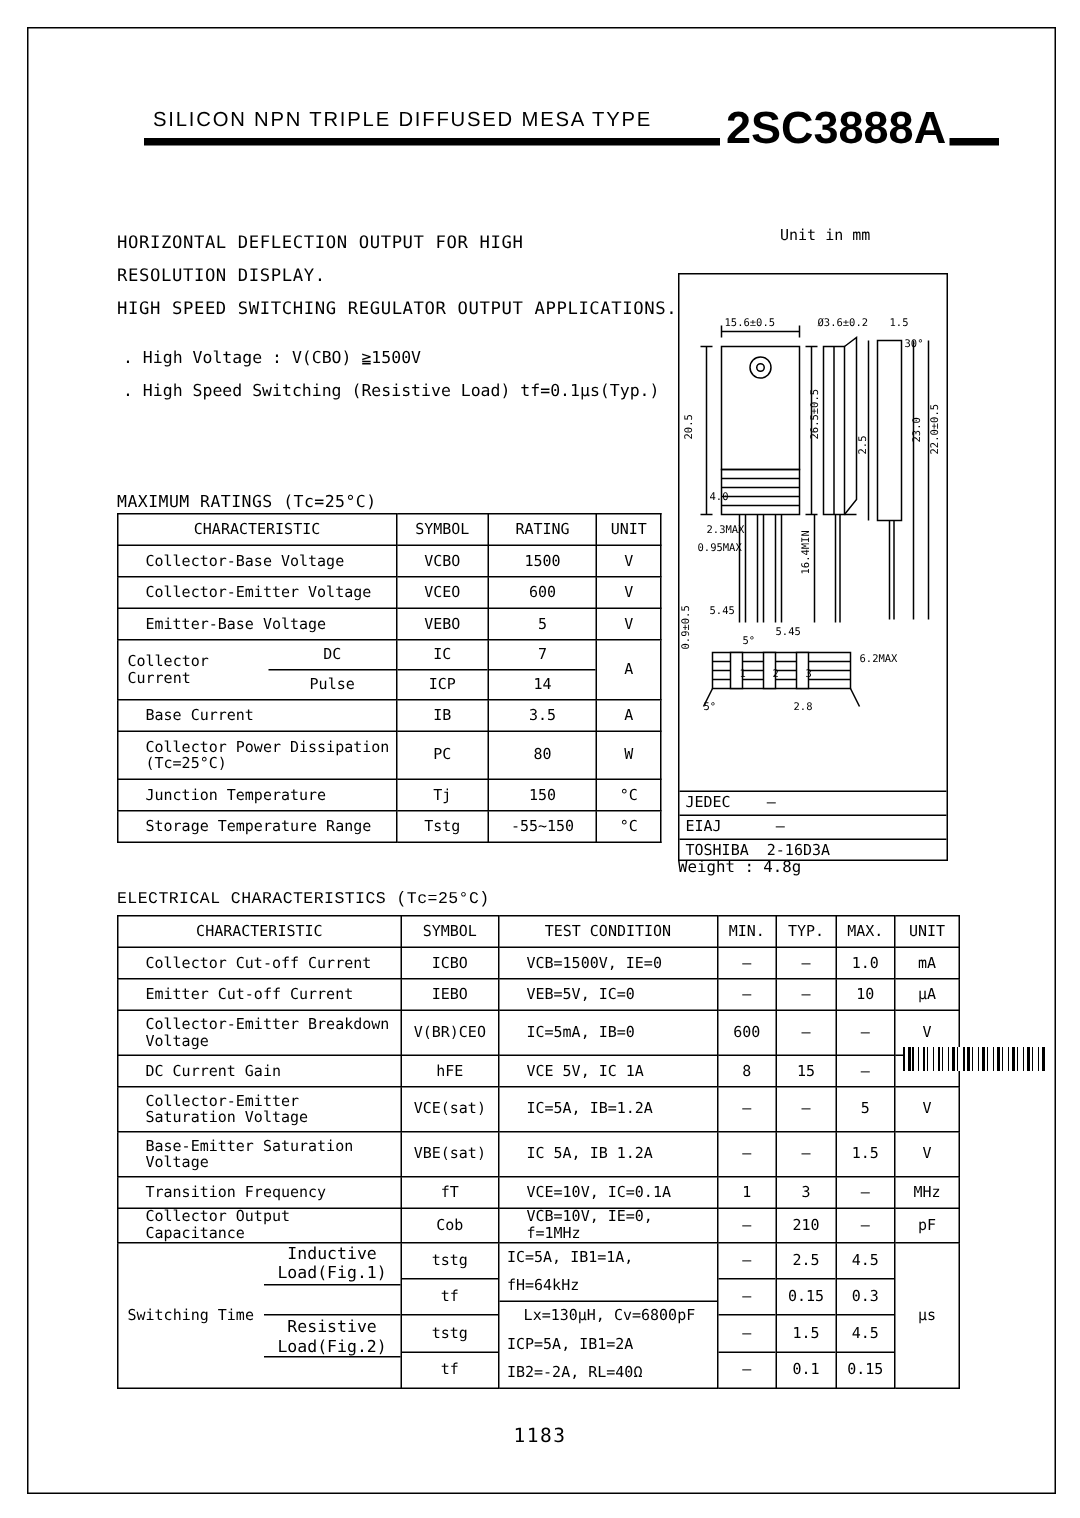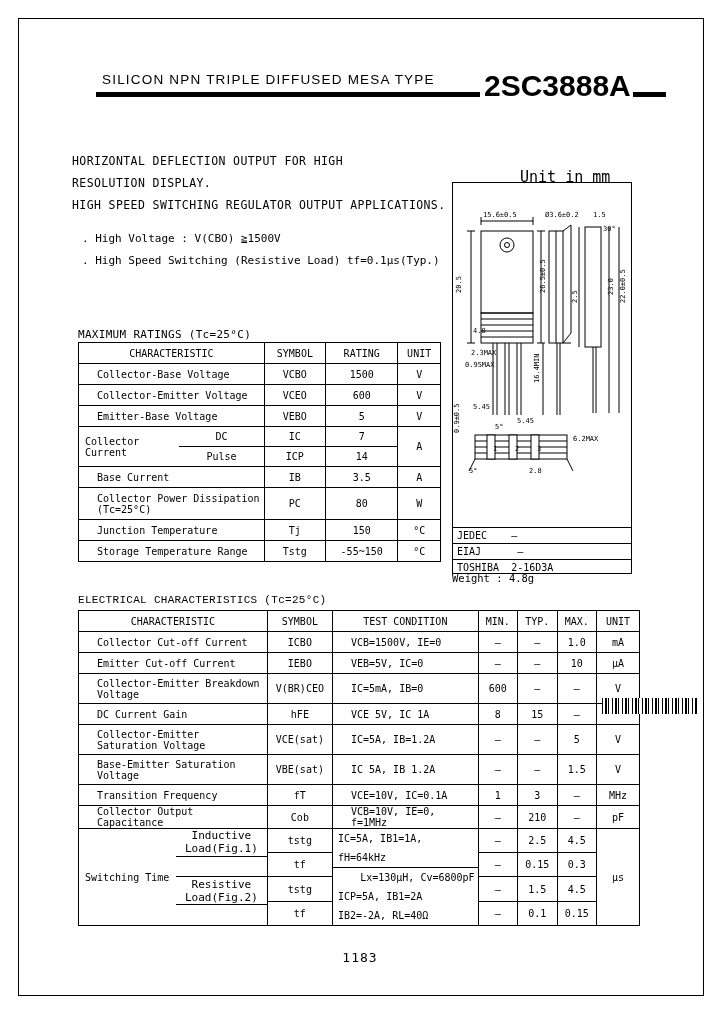--- a/index.html
+++ b/index.html
@@ -32,34 +32,34 @@
   }
   .hdr-part{
     position:absolute;left:384px;top:-3px;
     font-family:"Liberation Sans","DejaVu Sans",sans-serif;
     font-size:30px;font-weight:bold;letter-spacing:0px;
     background:#fff;padding:0 2px 0 4px;
     line-height:34px;
   }
   
   .intro{
-    position:absolute;left:72px;top:150px;width:380px;
+    position:absolute;left:78px;top:150px;width:380px;
     font-size:11.5px;line-height:22px;letter-spacing:.4px;
   }
   .feat{
     position:absolute;left:82px;top:228px;width:400px;
     font-size:11px;line-height:22px;
   }
   
   .pkgbox{
     position:absolute;left:452px;top:182px;width:178px;height:390px;
     border:1.5px solid #000;
   }
   .unit{
-    position:absolute;left:520px;top:168px;font-size:15px;
+    position:absolute;left:520px;top:152px;font-size:10px;
   }
   .dwg{position:absolute;left:0;top:0;width:178px;height:390px;}
   .pinlist{
     position:absolute;left:8px;top:300px;font-size:9px;line-height:12px;
   }
   .jedec{
     position:absolute;left:0;top:344px;width:178px;font-size:10px;
   }
   .jedec div{border-top:1px solid #000;height:15px;line-height:15px;padding-left:4px;}
   .weight{
@@ -437,21 +437,21 @@
       <td style="padding:0">
         <table class="nested">
           <tbody>
                 <tr>
                   <td style="text-align:left;padding-left:5px">IC=5A, IB1=1A,</td>
                 </tr>
           <tr>
                   <td style="text-align:left;padding-left:5px;border-top:0">fH=64kHz</td>
                 </tr>
           <tr>
-                  <td style="text-align:right;padding-left:5px">Lx=130μH, Cv=6800pF</td>
+                  <td style="text-align:center;padding-left:5px">Lx=130μH, Cv=6800pF</td>
                 </tr>
           <tr>
                   <td style="text-align:left;padding-left:5px;border-top:0">ICP=5A, IB1=2A</td>
                 </tr>
           <tr>
                   <td style="text-align:left;padding-left:5px;border-top:0">IB2=-2A, RL=40Ω</td>
                 </tr>
         </tbody>
             </table>
       </td>

